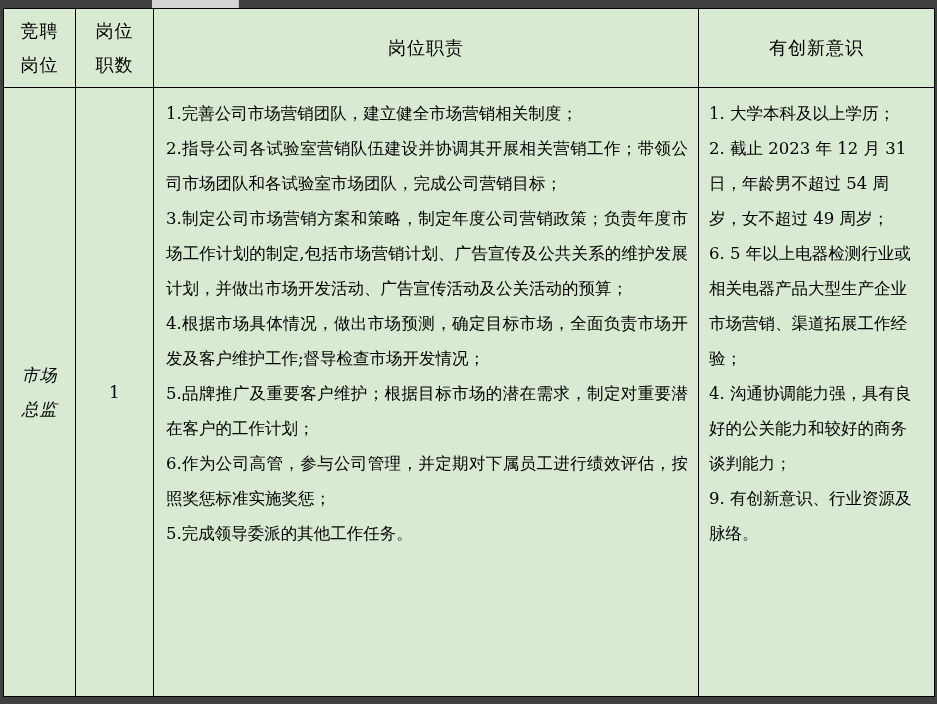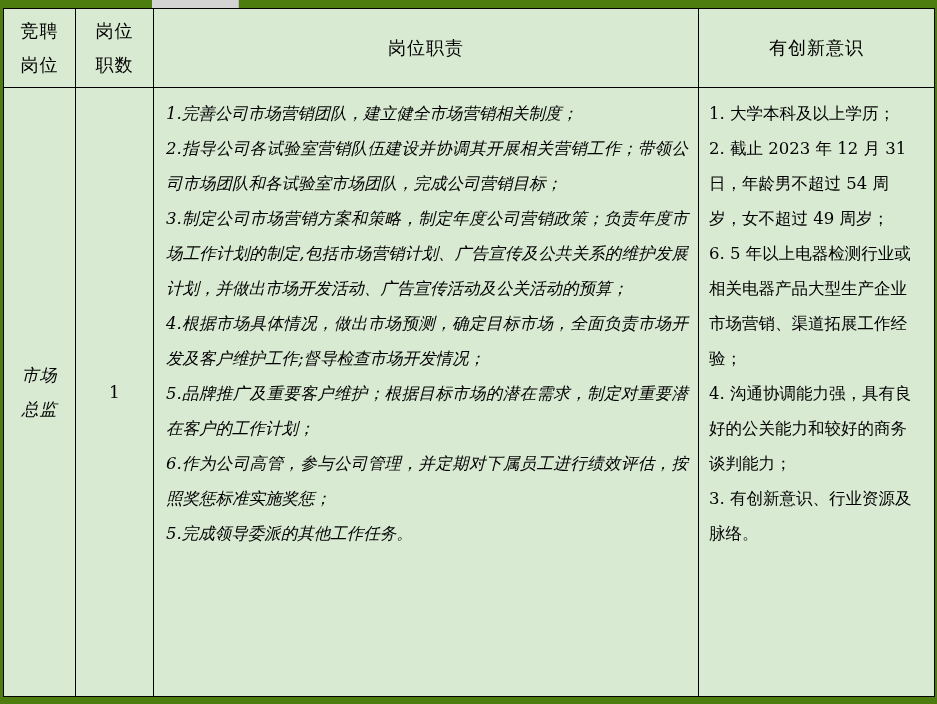--- a/index.html
+++ b/index.html
@@ -10,21 +10,21 @@
   body {
     width: 937px;
     height: 704px;
     font-family: "DejaVu Serif", "Liberation Serif", serif;
     overflow: hidden;
   }
   .page {
     position: relative;
     width: 937px;
     height: 704px;
-    background: #4d7c0f;
+    background: #404040;
   }
   
   .top-artifact {
     position: absolute;
     top: 0;
     left: 152px;
     width: 86px;
     height: 8px;
     background: #d4d4d4;
     border-right: 1px solid #bdbdbd;
@@ -81,21 +81,20 @@
     text-align: center;
     vertical-align: middle;
     font-size: 17px;
   }
   .body-block {
     padding: 8px 10px 6px 12px;
     font-size: 16.5px;
     line-height: 35px;
     text-align: justify;
     text-justify: inter-ideograph;
-    font-style: italic;
   }
   .body-block p {
     margin: 0;
     text-indent: 0;
   }
   .req-block {
     padding: 8px 18px 6px 10px;
     font-size: 16.5px;
     line-height: 35px;
   }
@@ -178,20 +177,20 @@
             <p>6.作为公司高管，参与公司管理，并定期对下属员工进行绩效评估，按照奖惩标准实施奖惩；</p>
             <p>5.完成领导委派的其他工作任务。</p>
           </div>
         </td>
         <td>
           <div class="req-block">
             <p>1. 大学本科及以上学历；</p>
             <p>2. 截止 2023 年 12 月 31 日，年龄男不超过 54 周岁，女不超过 49 周岁；</p>
             <p>6. 5 年以上电器检测行业或相关电器产品大型生产企业市场营销、渠道拓展工作经验；</p>
             <p>4. 沟通协调能力强，具有良好的公关能力和较好的商务谈判能力；</p>
-            <p>3. 有创新意识、行业资源及脉络。</p>
+            <p>9. 有创新意识、行业资源及脉络。</p>
           </div>
         </td>
       </tr>
     </tbody>
   </table>
 
 </div>
 
 </body></html>

